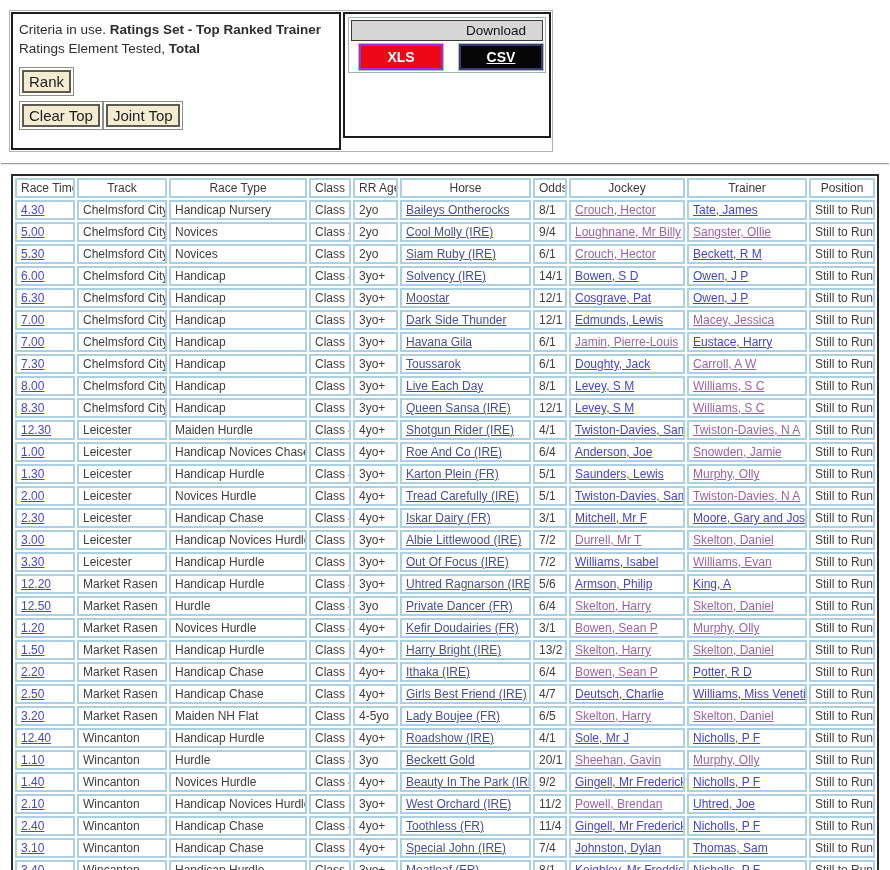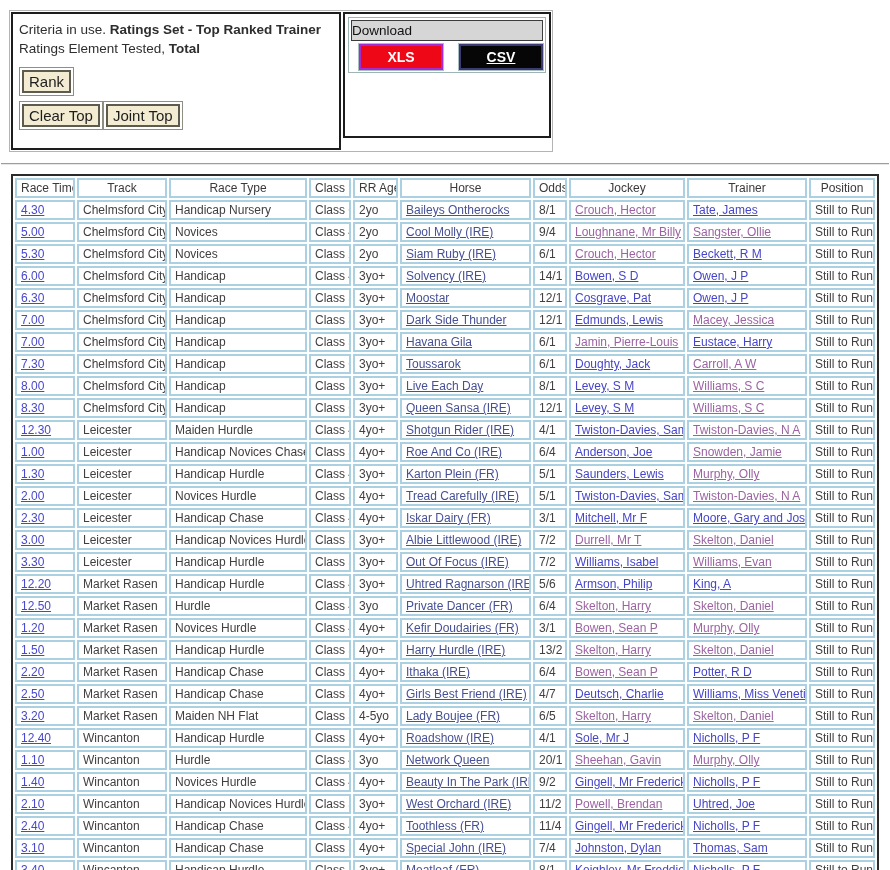--- a/index.html
+++ b/index.html
@@ -11,21 +11,21 @@
   *{margin:0;box-sizing:border-box;}
   body{width:890px;height:870px;background:#fff;font-family:"Liberation Sans",sans-serif;color:var(--text);}
   a{text-decoration:underline;}
   .top-wrap{margin:10px 0 0 9px;display:inline-flex;border:1px solid #b4b4b4;padding:1px;gap:2px;background:#fff;}
   .criteria-box{width:330px;height:138px;border:2px solid #1d1d1d;padding:6px 4px 4px 6px;font-size:13.5px;line-height:19px;color:#2e2e2e;}
   .btn-row{margin-top:9px;}
   .btn-wrap{display:inline-block;border:1px solid #8f8e82;padding:2px;background:#fff;vertical-align:top;}
   .ui-btn{font-family:"Liberation Sans",sans-serif;font-size:15px;color:#1c1c1c;background:var(--btn-bg);border:2px solid var(--btn-border);padding:1px 5px;cursor:pointer;}
   .download-box{width:208px;height:126px;border:2px solid #1d1d1d;padding:3px;display:flex;flex-direction:column;}
   .dl-table{border:1px solid #9fb5b5;padding:2px;display:flex;flex-direction:column;gap:3px;}
-  .dl-header{background:var(--dl-header-bg);border:1px solid #3c3c3c;text-align:left;font-size:13.5px;color:#111;padding:2px 0;}
+  .dl-header{background:var(--dl-header-bg);border:1px solid #3c3c3c;text-align:right;font-size:13.5px;color:#111;padding:2px 16px;}
   .dl-cells{display:flex;gap:16px;margin-left:8px;}
   .dl-btn{flex:1;font-family:"Liberation Sans",sans-serif;font-weight:bold;font-size:14px;color:#fff;text-align:center;padding:3px 0;cursor:pointer;outline:1px solid #a9bfbf;}
   .dl-xls{background:var(--xls-bg);border:2px solid var(--xls-border);}
   .dl-csv{background:var(--csv-bg);border:2px solid var(--csv-border);text-decoration:underline;}
   .divider{border:none;height:2px;border-top:1px solid #9d9d9d;border-bottom:1px solid #e8e8e8;margin:11px 1px 9px 1px;}
   table.race{margin-left:11px;border-collapse:separate;border-spacing:2px;border:2px solid var(--table-border);table-layout:fixed;width:866px;font-size:12px;}
   th,td{border:2px solid var(--cell-border);padding:0 4px;line-height:16px;height:18px;overflow:hidden;white-space:nowrap;background:#fff;}
   th{font-weight:normal;text-align:center;color:#3a3a3a;}
   td{text-align:left;color:var(--text);}
   a.lnk{color:var(--link-blue);}
@@ -328,21 +328,21 @@
         <td><a href="#" class="lnk visited">Bowen, Sean P</a></td>
         <td><a href="#" class="lnk visited">Murphy, Olly</a></td>
         <td>Still to Run</td>
       </tr>
       <tr>
         <td><a href="#" class="lnk lnk-time">1.50</a></td>
         <td>Market Rasen</td>
         <td>Handicap Hurdle</td>
         <td>Class 5</td>
         <td>4yo+</td>
-        <td><a href="#" class="lnk lnk-horse">Harry Hurdle (IRE)</a></td>
+        <td><a href="#" class="lnk lnk-horse">Harry Bright (IRE)</a></td>
         <td>13/2</td>
         <td><a href="#" class="lnk visited">Skelton, Harry</a></td>
         <td><a href="#" class="lnk visited">Skelton, Daniel</a></td>
         <td>Still to Run</td>
       </tr>
       <tr>
         <td><a href="#" class="lnk lnk-time">2.20</a></td>
         <td>Market Rasen</td>
         <td>Handicap Chase</td>
         <td>Class 5</td>
@@ -388,21 +388,21 @@
         <td><a href="#" class="lnk">Sole, Mr J</a></td>
         <td><a href="#" class="lnk">Nicholls, P F</a></td>
         <td>Still to Run</td>
       </tr>
       <tr>
         <td><a href="#" class="lnk lnk-time">1.10</a></td>
         <td>Wincanton</td>
         <td>Hurdle</td>
         <td>Class 4</td>
         <td>3yo</td>
-        <td><a href="#" class="lnk lnk-horse">Network Queen</a></td>
+        <td><a href="#" class="lnk lnk-horse">Beckett Gold</a></td>
         <td>20/1</td>
         <td><a href="#" class="lnk visited">Sheehan, Gavin</a></td>
         <td><a href="#" class="lnk visited">Murphy, Olly</a></td>
         <td>Still to Run</td>
       </tr>
       <tr>
         <td><a href="#" class="lnk lnk-time">1.40</a></td>
         <td>Wincanton</td>
         <td>Novices Hurdle</td>
         <td>Class 4</td>

